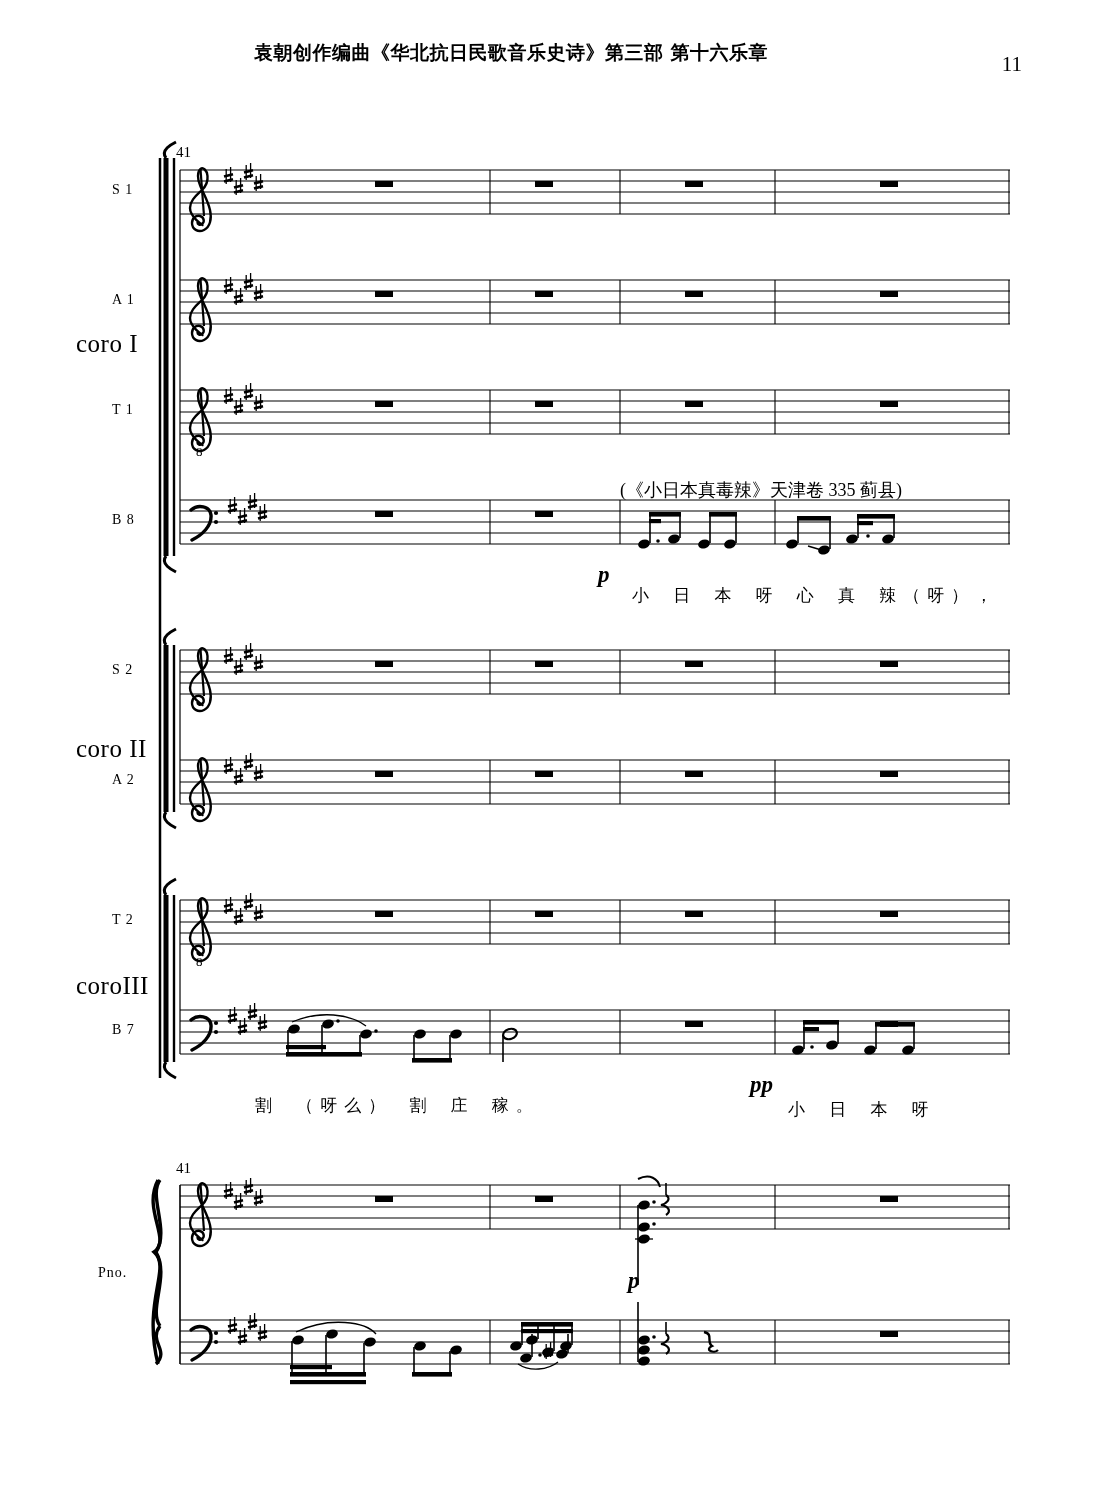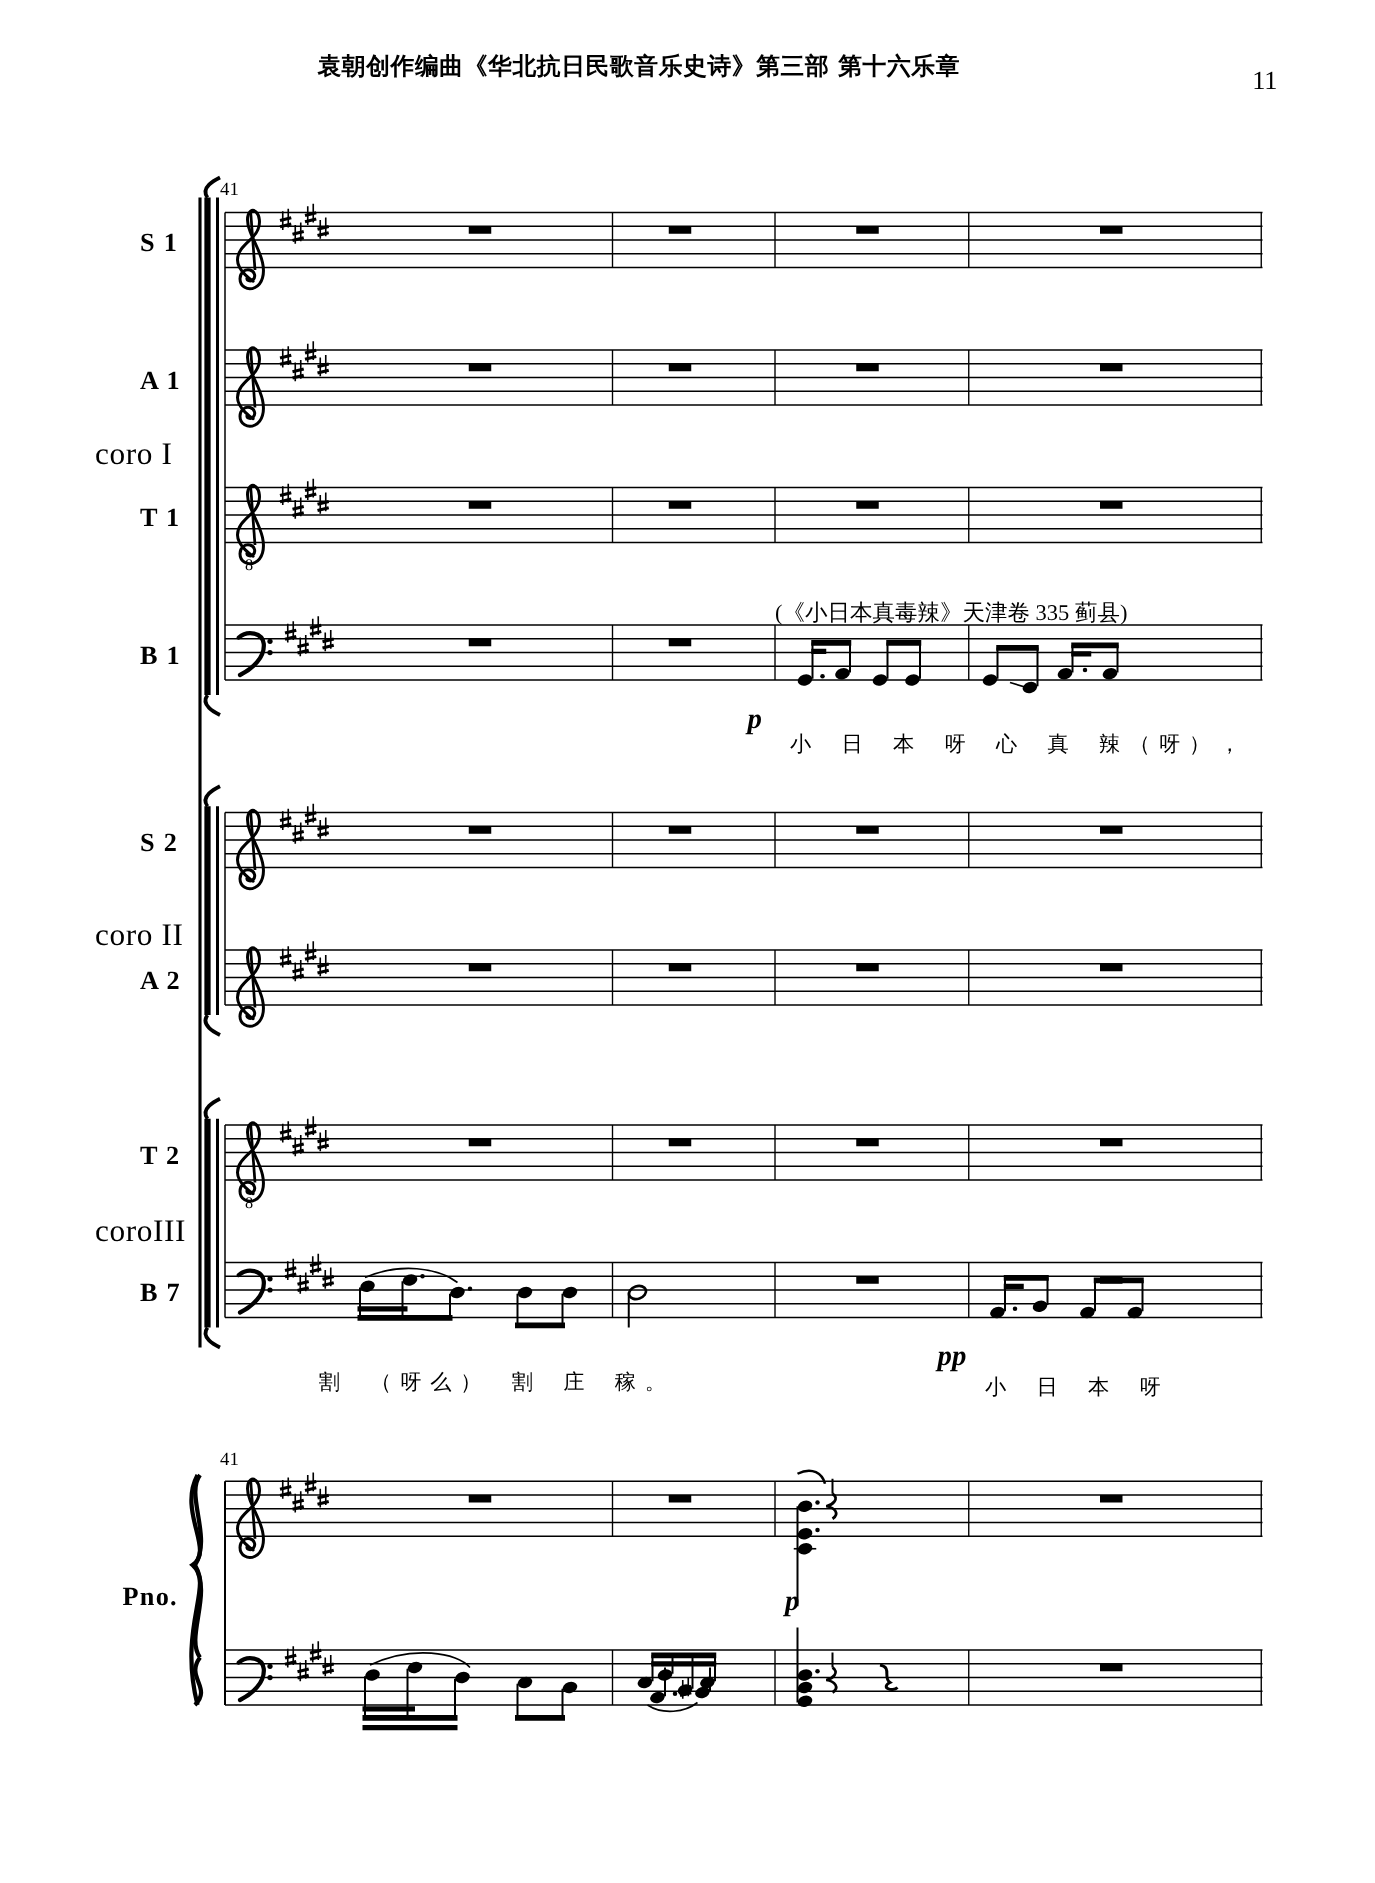--- a/index.html
+++ b/index.html
@@ -59,24 +59,23 @@
   .group-label {
     position: absolute;
     font-family: "Liberation Serif", serif;
     font-size: 25px;
     letter-spacing: 0.5px;
     white-space: nowrap;
   }
   .part-label {
     position: absolute;
     font-family: "Liberation Serif", serif;
-    font-size: 21px;
+    font-size: 14px;
     letter-spacing: 1px;
     white-space: nowrap;
-    font-weight: bold;
   }
   .measure-number {
     position: absolute;
     font-family: "Liberation Serif", serif;
     font-size: 15px;
   }
   .lyric {
     position: absolute;
     font-family: Liberation Mono, monospace;
     font-size: 17px;
@@ -566,28 +565,28 @@
   </g>
 
   <g>
     <path d="M 160 1180 C 148 1196 170 1230 156 1252 C 170 1276 148 1310 160 1326
              M 160 1326 C 148 1342 170 1350 156 1364" fill="none" stroke="#000" stroke-width="3.4"></path>
     <path d="M 158 1180 C 142 1210 172 1240 154 1252 C 172 1268 142 1300 158 1364" fill="none" stroke="#000" stroke-width="3.4"></path>
     <line x1="180" y1="1185" x2="180" y2="1364" stroke="#000" stroke-width="1.6"></line>
   </g>
 </svg>
 
-<div class="group-label" style="left:76px; top:350px;">coro I</div>
+<div class="group-label" style="left:76px; top:330px;">coro I</div>
 <div class="group-label" style="left:76px; top:723px;margin-top:12px;">coro II</div>
 <div class="group-label" style="left:76px; top:972px;">coroIII</div>
 
 <div class="part-label" style="left:112px; top:182px;">S 1</div>
 <div class="part-label" style="left:112px; top:292px;">A 1</div>
 <div class="part-label" style="left:112px; top:402px;">T 1</div>
-<div class="part-label" style="left:112px; top:512px;">B 1</div>
+<div class="part-label" style="left:112px; top:512px;">B 8</div>
 <div class="part-label" style="left:112px; top:662px;">S 2</div>
 <div class="part-label" style="left:112px; top:772px;">A 2</div>
 <div class="part-label" style="left:112px; top:912px;">T 2</div>
 <div class="part-label" style="left:112px; top:1022px;">B 7</div>
 <div class="part-label" style="left:98px; top:1265px;">Pno.</div>
 
 <div class="measure-number" style="left:176px; top:144px;">41</div>
 <div class="measure-number" style="left:176px; top:1160px;">41</div>
 
 <div class="annotation" style="left:620px; top:478px;">

